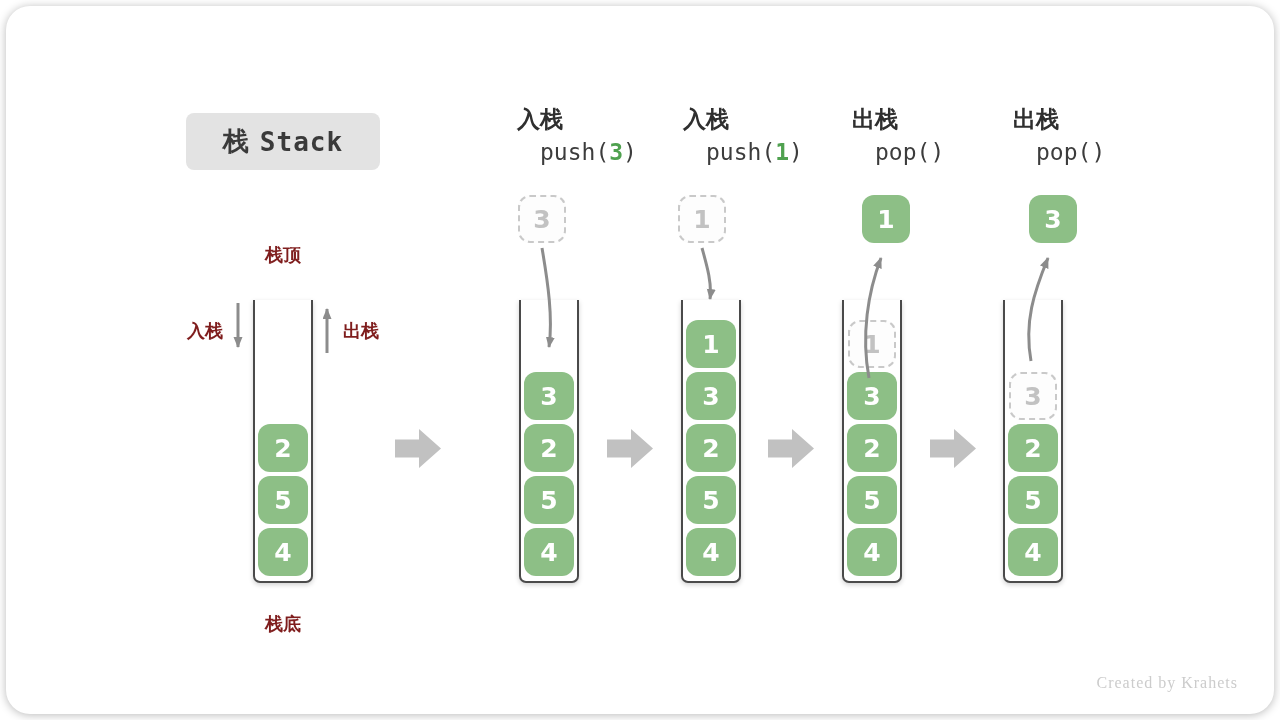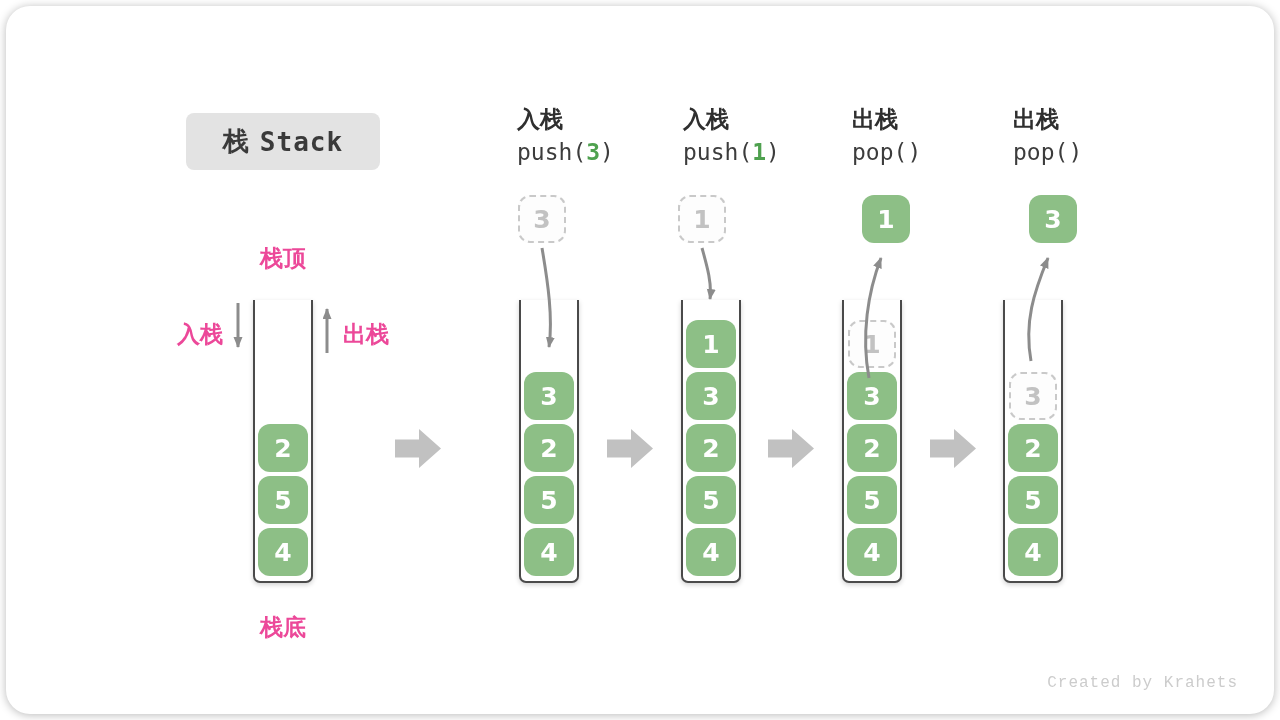--- a/index.html
+++ b/index.html
@@ -18,25 +18,25 @@
     display:flex; align-items:center; justify-content:center;
     font-family:"DejaVu Sans Mono", monospace;
     font-size:26px; font-weight:bold; color:#3a3a3a; letter-spacing:1px;
   }
   .title-box .zh { font-family:"DejaVu Sans", sans-serif; font-weight:700; margin-right:10px; }
 
   .col-header { position:absolute; top:104px; }
   .col-header .hz { font-size:23px; font-weight:700; color:#2f2f2f; line-height:30px; }
   .col-header .hc {
     font-family:"DejaVu Sans Mono", monospace; font-size:23px; color:#3c3c3c;
-    line-height:36px; white-space:nowrap;
+    line-height:36px; white-space:nowrap;margin-left:23px;
   }
   .col-header .hc .arg { color:#4fa14f; font-weight:bold; }
 
-  .side-label { position:absolute; font-size:23px; font-weight:700; color:#ec4899; white-space:nowrap; }
+  .side-label { position:absolute; font-size:18px; font-weight:700; color:#7f1d1d; white-space:nowrap; }
   #lbl-top    { left:233px; top:243px; width:100px; text-align:center; }
   #lbl-bottom { left:233px; top:612px; width:100px; text-align:center;font-family:Liberation Serif, serif; }
   #lbl-push   { left:163px; top:319px; width:60px; text-align:right; }
   #lbl-pop    { left:343px; top:319px; width:60px; text-align:left; }
 
   .stack {
     position:absolute; top:300px; width:60px; height:283px;
     border-left:2px solid #4a4a4a; border-right:2px solid #4a4a4a; border-bottom:2px solid #4a4a4a;
     border-radius:0 0 7px 7px;
     box-shadow:0 2px 5px rgba(0,0,0,0.18);
@@ -60,21 +60,21 @@
     display:flex; align-items:center; justify-content:center;
     font-size:25px; font-weight:bold;
   }
   .fbox.solid  { background:#8dbf86; color:#fff; }
   .fbox.dashed { background:#fdfdfd; border:2px dashed #c9c9c9; color:#c2c2c2; }
 
   svg.overlay { position:absolute; left:0; top:0; pointer-events:none; }
 
   .watermark {
     position:absolute; right:42px; top:674px;
-    font-family:Liberation Mono, monospace; font-size:16px; color:#cccccc;
+    font-family:Liberation Serif, serif; font-size:16px; color:#cccccc;
     letter-spacing:1px;
   }
 </style>
 </head>
 <body>
 
 <div class="card"></div>
 
 <div class="title-box">
   <span class="zh">栈</span>

